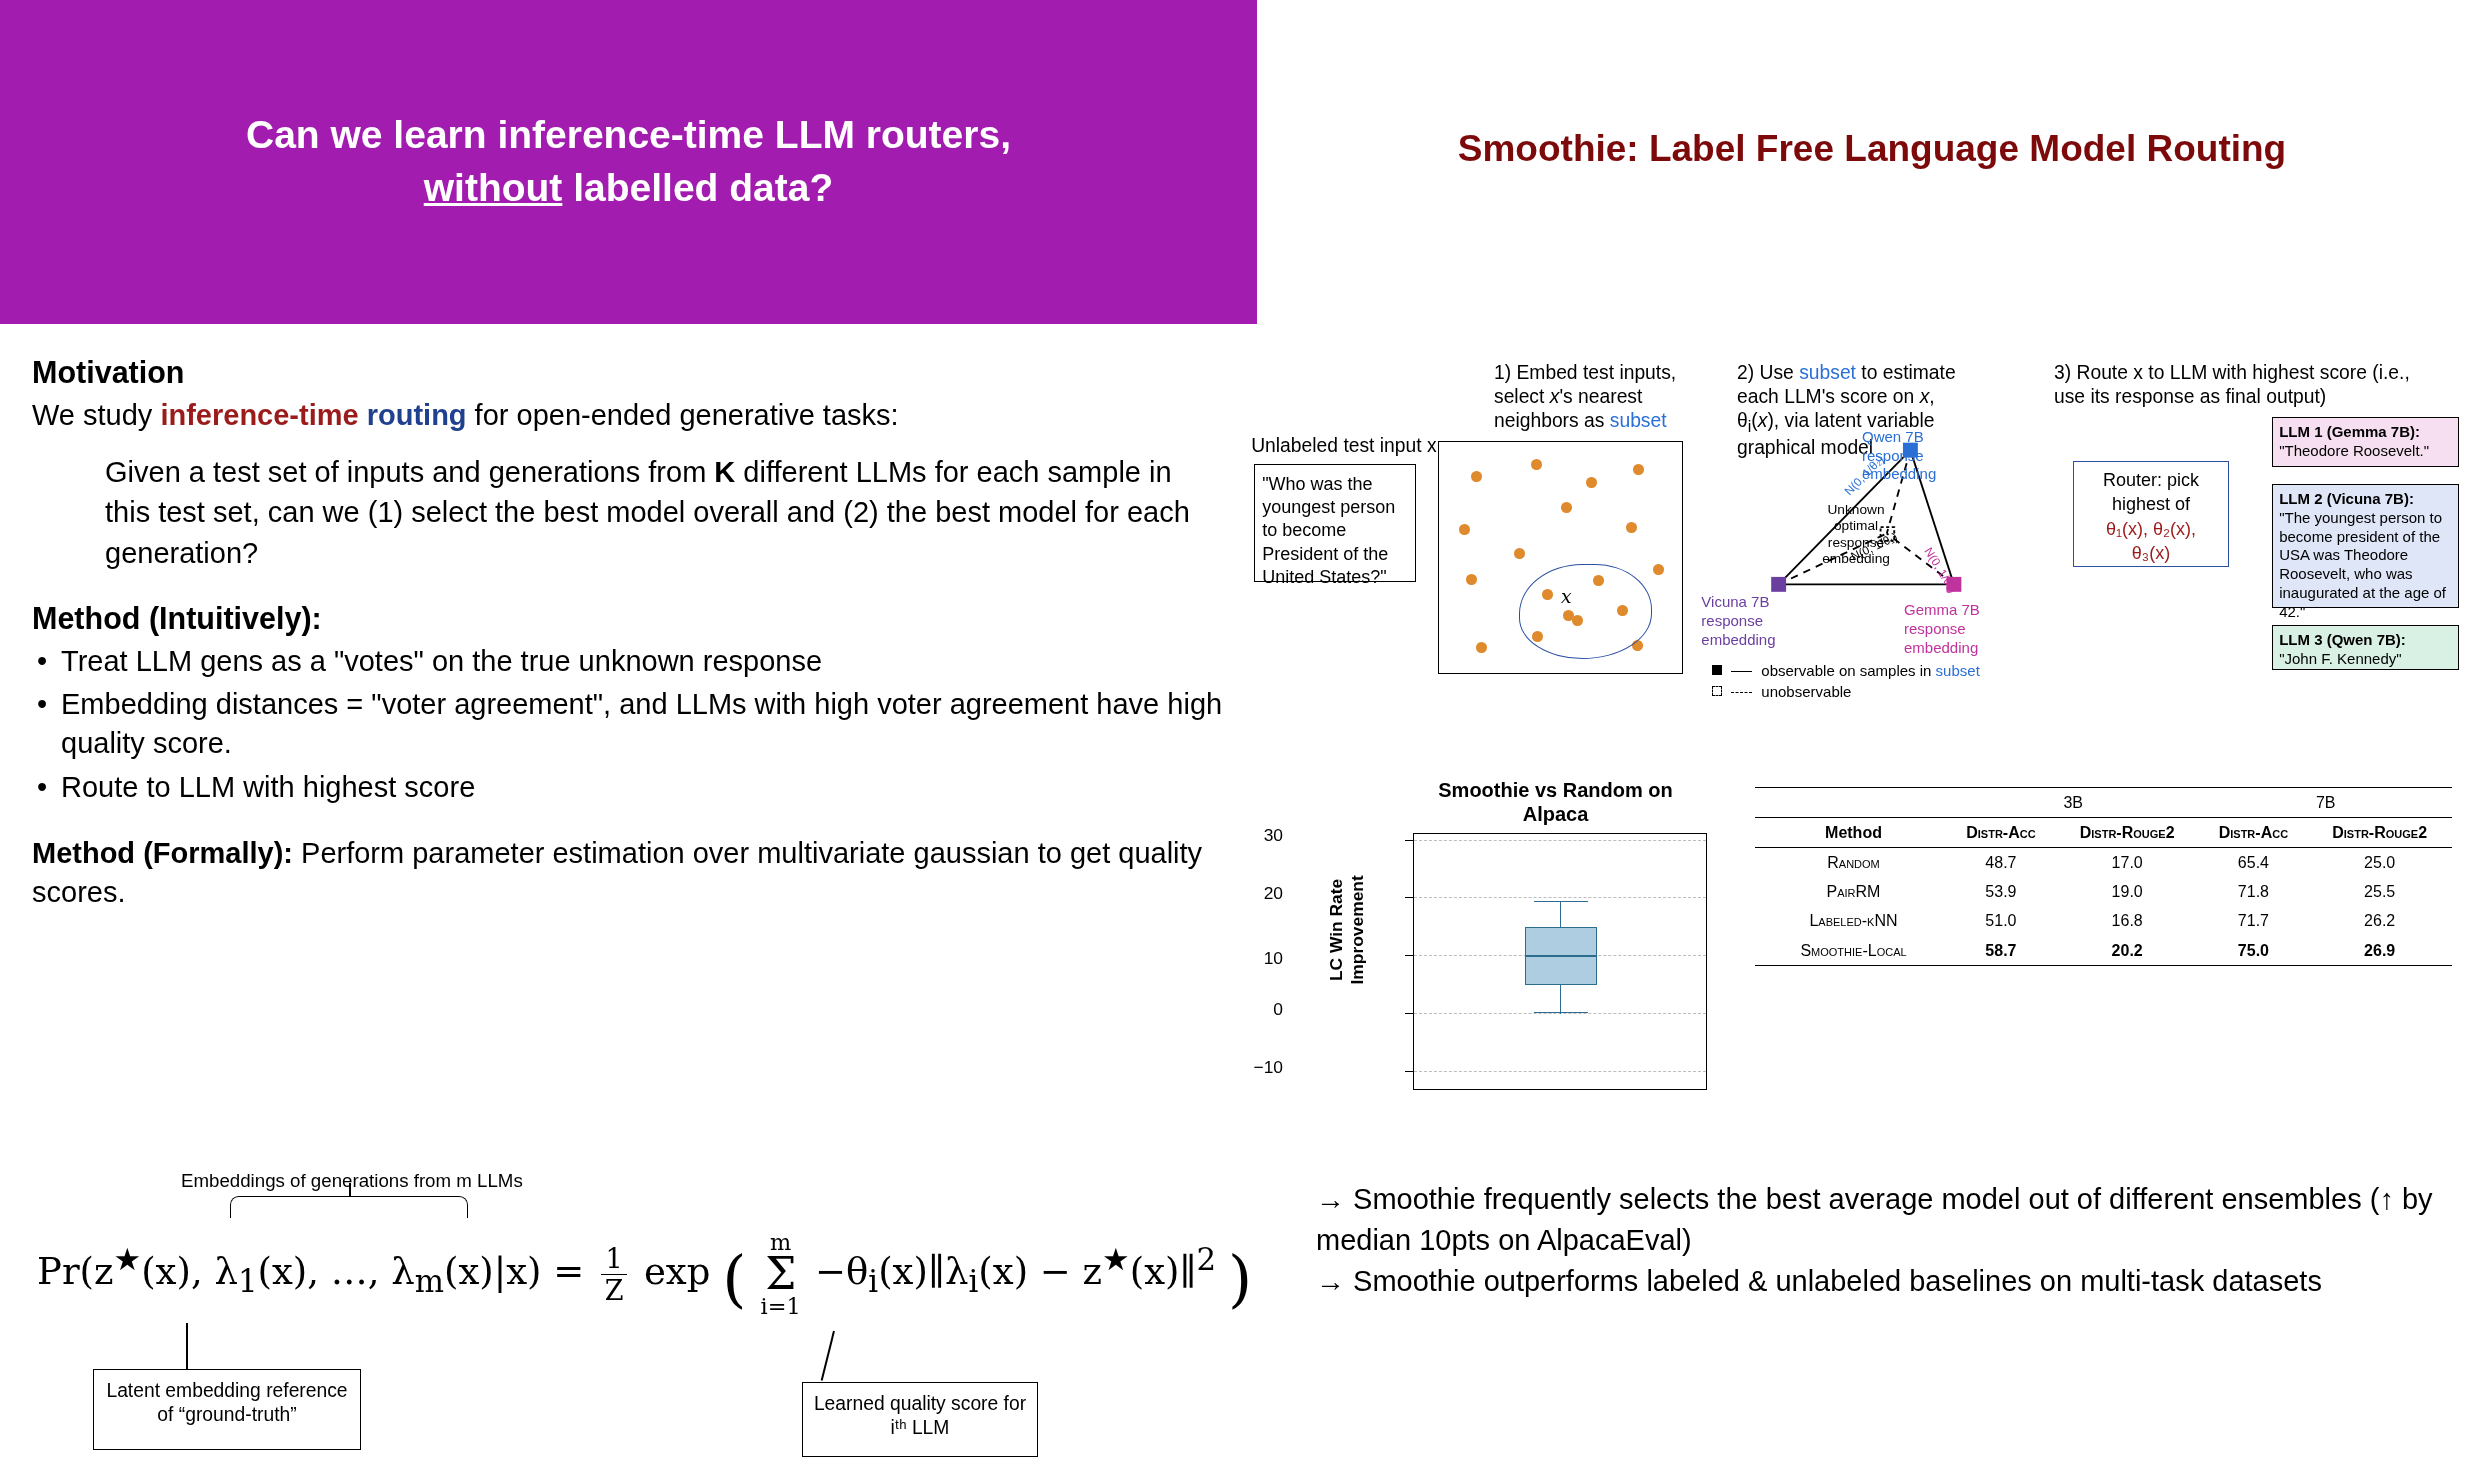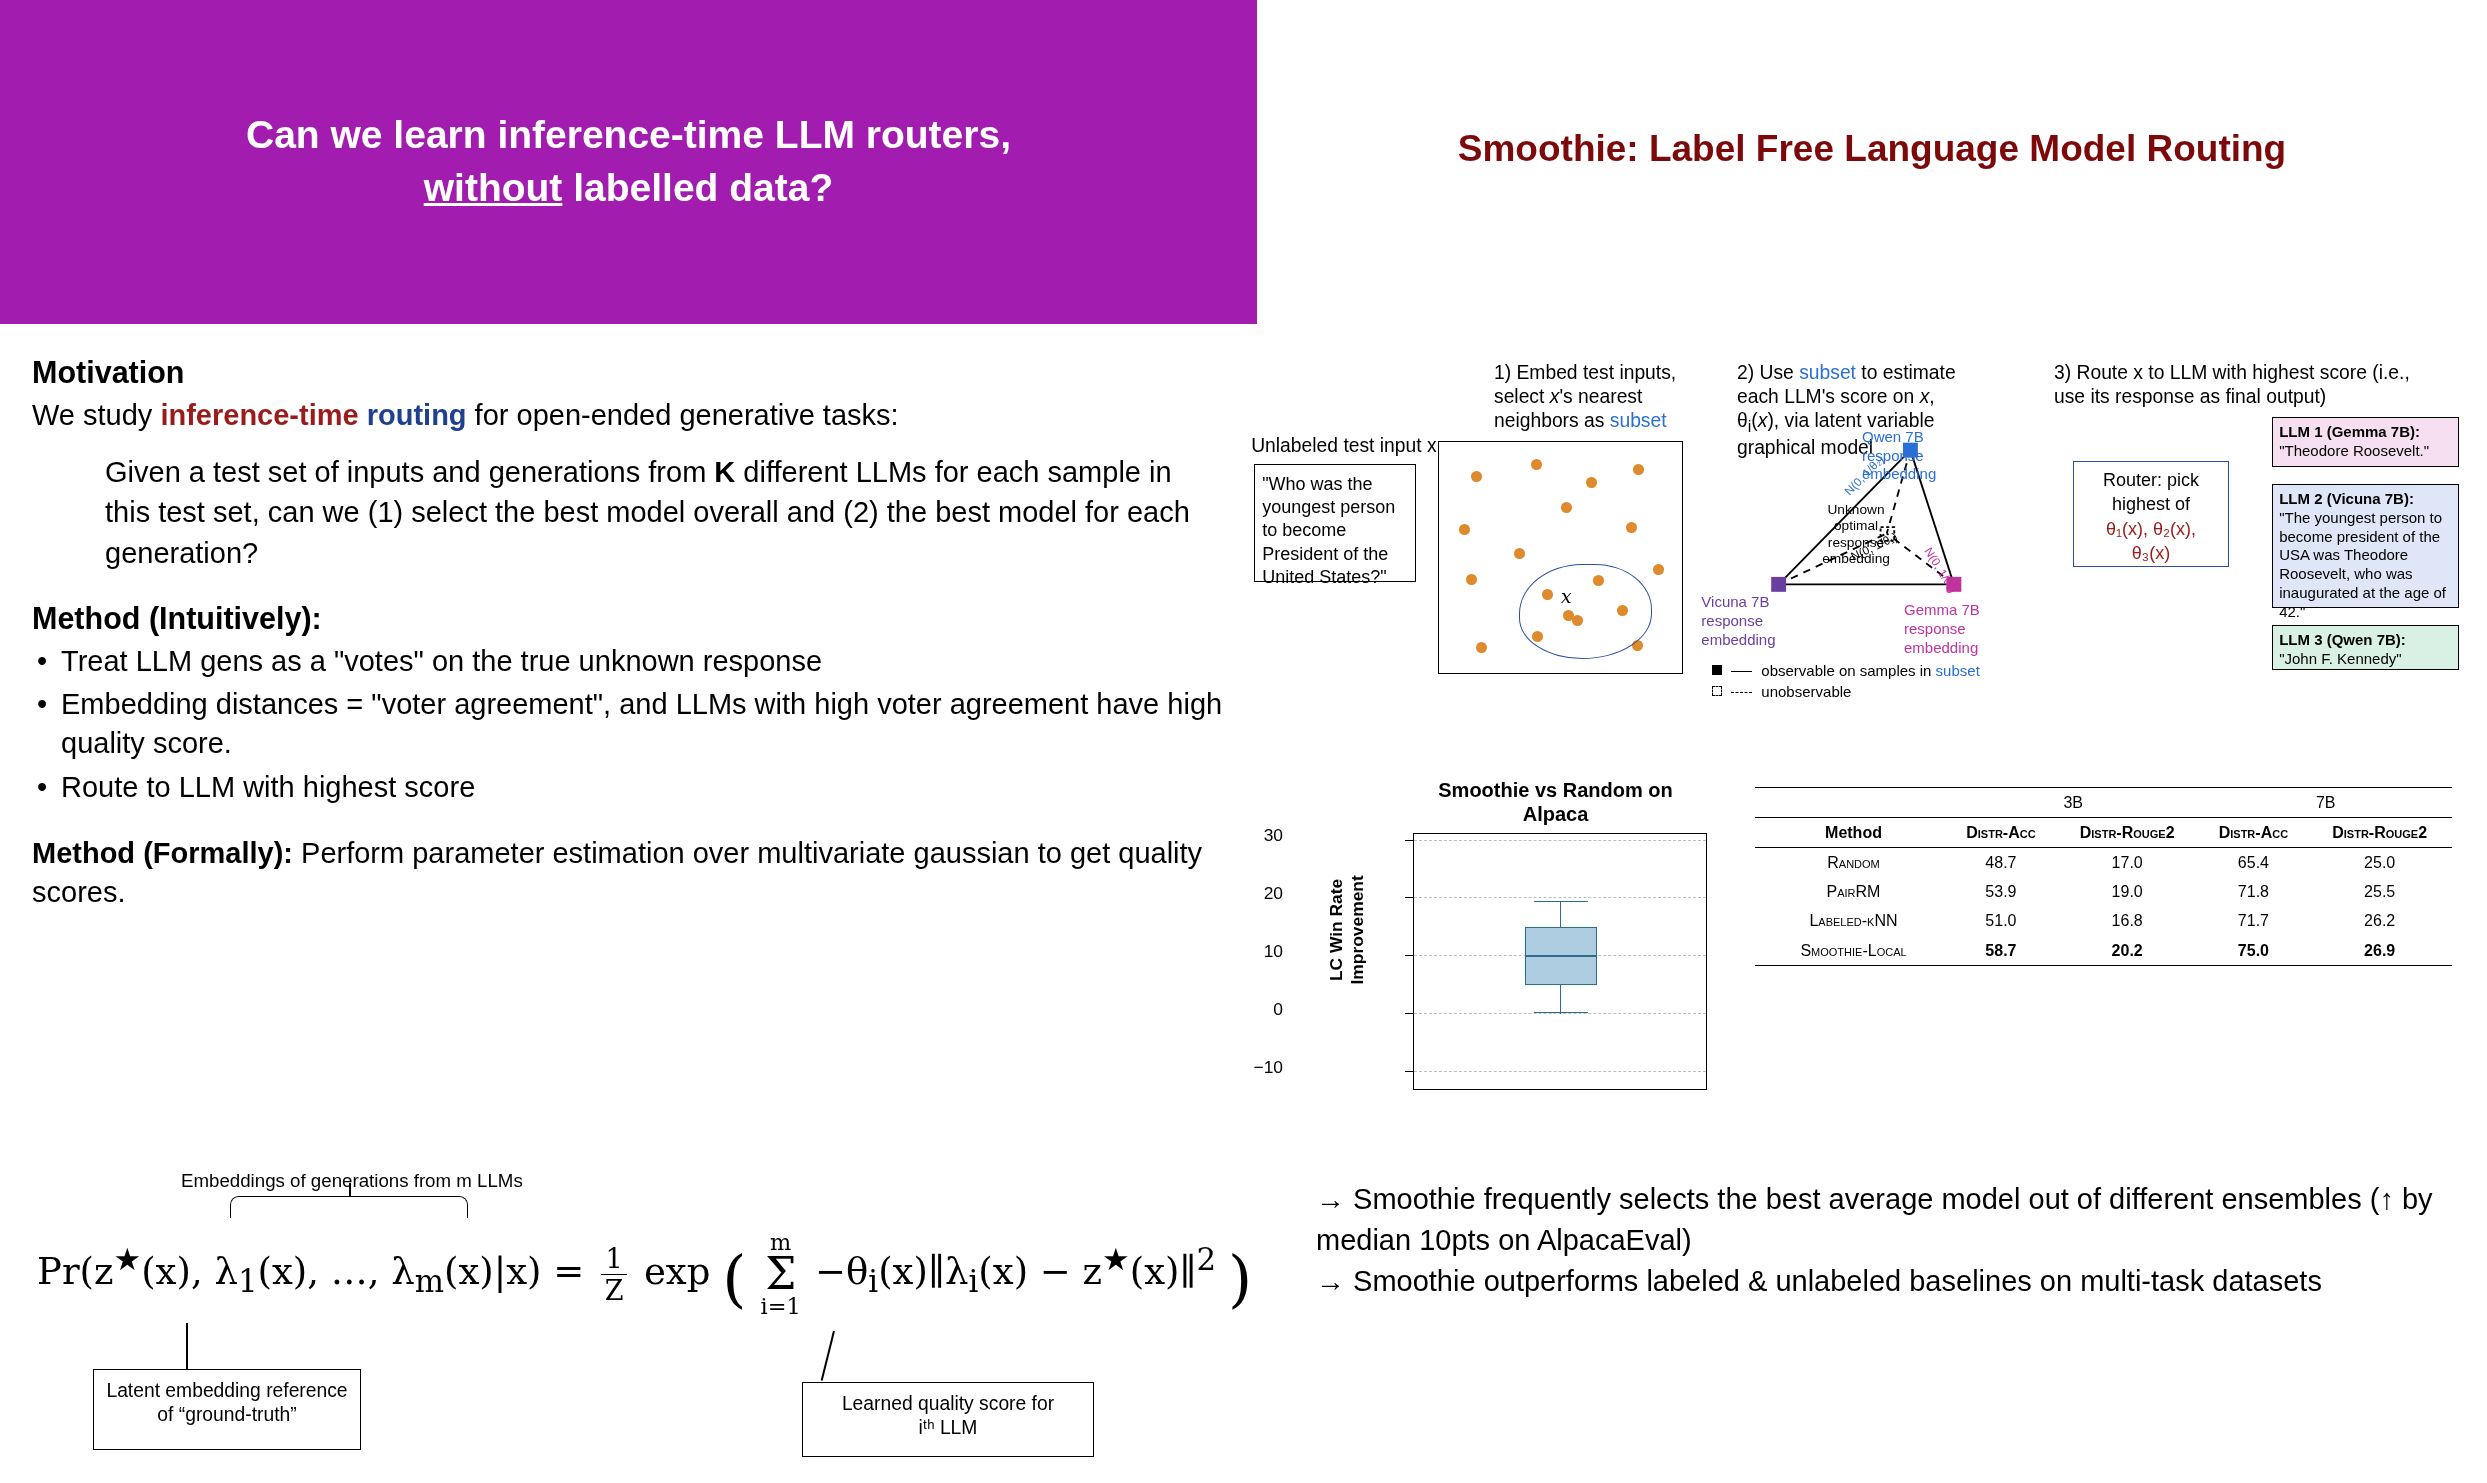--- a/index.html
+++ b/index.html
@@ -67,21 +67,21 @@
   .formula .frac .num { display:block; border-bottom:1.9px solid #000; padding:0 3.7px; }
   .formula .frac .den { display:block; padding:0 3.7px; }
   .formula .bigparen { font-size:62px; vertical-align:-16px; }
   .formula .sum { display:inline-block; text-align:center; vertical-align:middle; font-size:22.4px; line-height:1; margin:0 2.5px;}
   .formula .sum .sigma { display:block; font-size:44px; line-height:0.95; }
   .callout {
     position:absolute; border:1.9px solid #000; background:#fff; text-align:center;
     font-size:19.3px; line-height:1.28; padding:8.7px 6.2px; box-sizing:border-box;
   }
   .callout-left { left:56px; top:199px; width:268px; height:81px; }
-  .callout-right { left:765px; top:212px; width:292px; height:75px; }
+  .callout-right { left:765px; top:212px; width:236px; height:75px; }
   .leader { position:absolute; background:#000; }
   
   .pipeline { position:absolute; left:1245px; top:361px; width:1220px; height:398px; }
   .pl-cap { position:absolute; font-size:19.3px; line-height:1.25; }
   .pl-box {
     position:absolute; border:1.9px solid #000; background:#fff; box-sizing:border-box;
     font-size:18px; line-height:1.3; padding:7.5px;
   }
   .scatter { position:absolute; border:1.9px solid #000; background:#fff; }
   .dot { position:absolute; width:10.6px; height:10.6px; border-radius:50%; background:#e08a2e; }
@@ -299,21 +299,21 @@
     <div style="position:absolute; left:146px; top:67px; width:1.2px; height:44px; background:#2b6c8f;"></div>
     <div style="position:absolute; left:120px; top:67px; width:54px; height:1.2px; background:#2b6c8f;"></div>
     <div style="position:absolute; left:111px; top:93px; width:72px; height:58px; background:#aecde0; border:1.2px solid #2b6c8f; box-sizing:border-box;"></div>
     <div style="position:absolute; left:111px; top:121px; width:72px; height:1.9px; background:#2b6c8f;"></div>
     <div style="position:absolute; left:146px; top:151px; width:1.2px; height:29px; background:#2b6c8f;"></div>
     <div style="position:absolute; left:120px; top:178px; width:54px; height:1.2px; background:#2b6c8f;"></div>
   </div>
 
   <div class="ytick" style="top:47px;">30</div>
   <div class="ytick" style="top:105px;">20</div>
-  <div class="ytick" style="top:163px;">10</div>
+  <div class="ytick" style="top:170px;">10</div>
   <div class="ytick" style="top:221px;">0</div>
   <div class="ytick" style="top:279px;">−10</div>
 </div>
 
 <div class="tablewrap">
   <table class="results">
     <thead>
       <tr>
         <th class="rule-top" style="width:187px;"></th>
         <th class="rule-top grp" colspan="2">3B</th>

